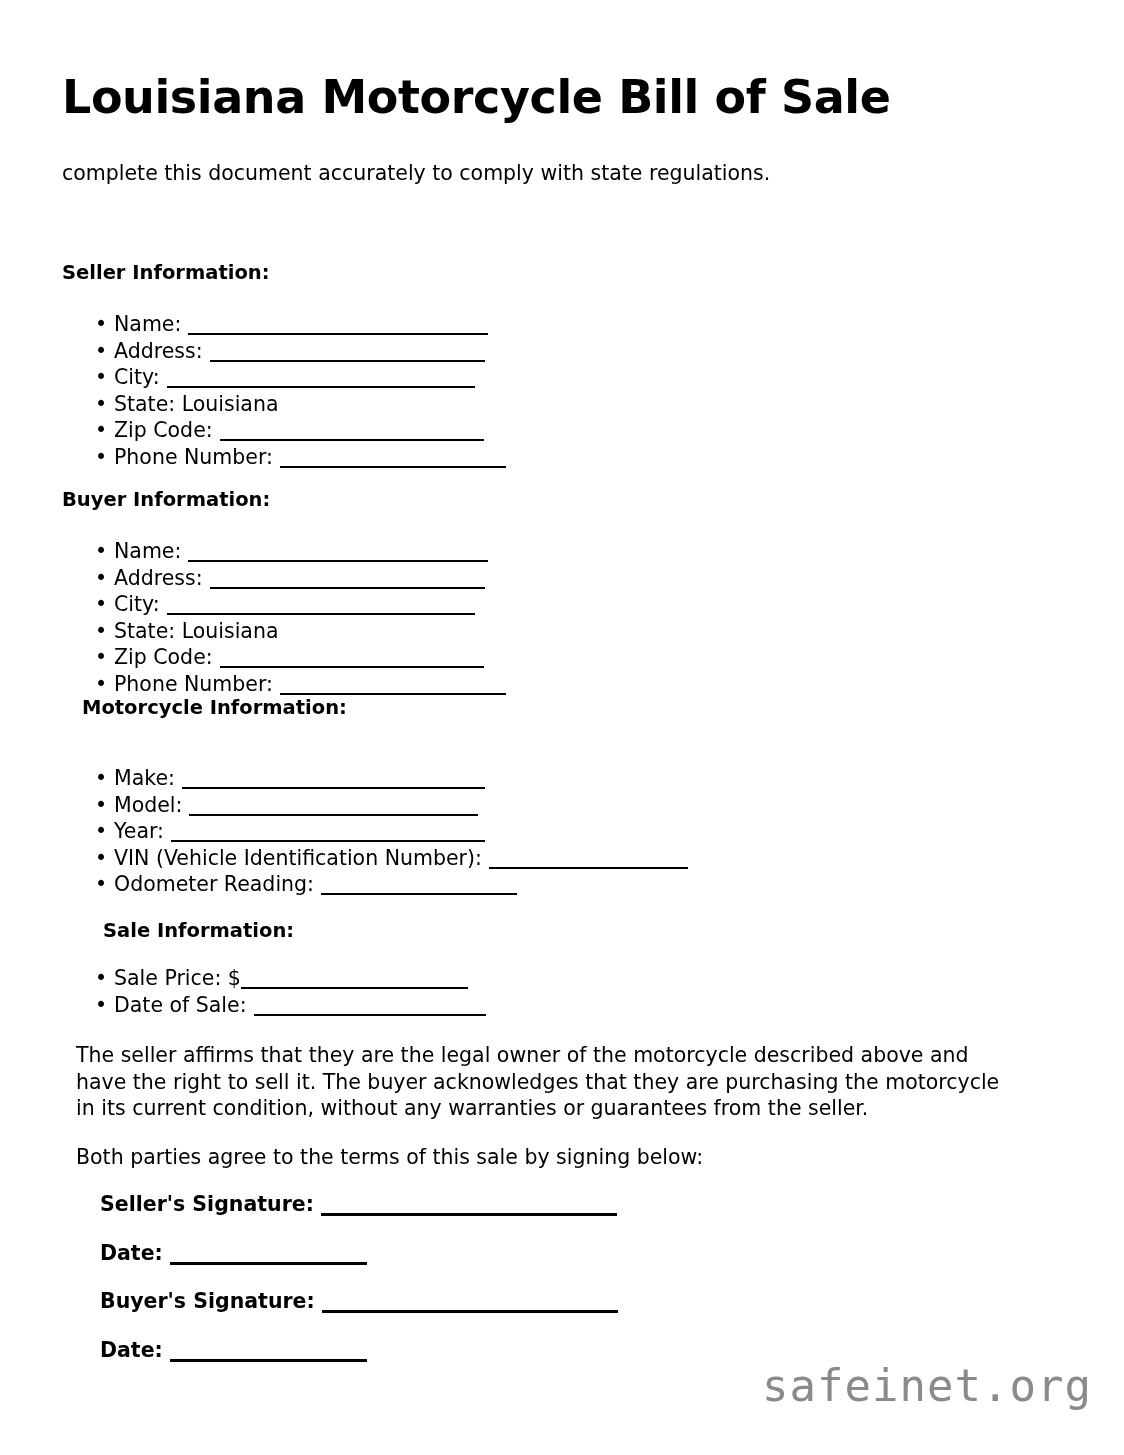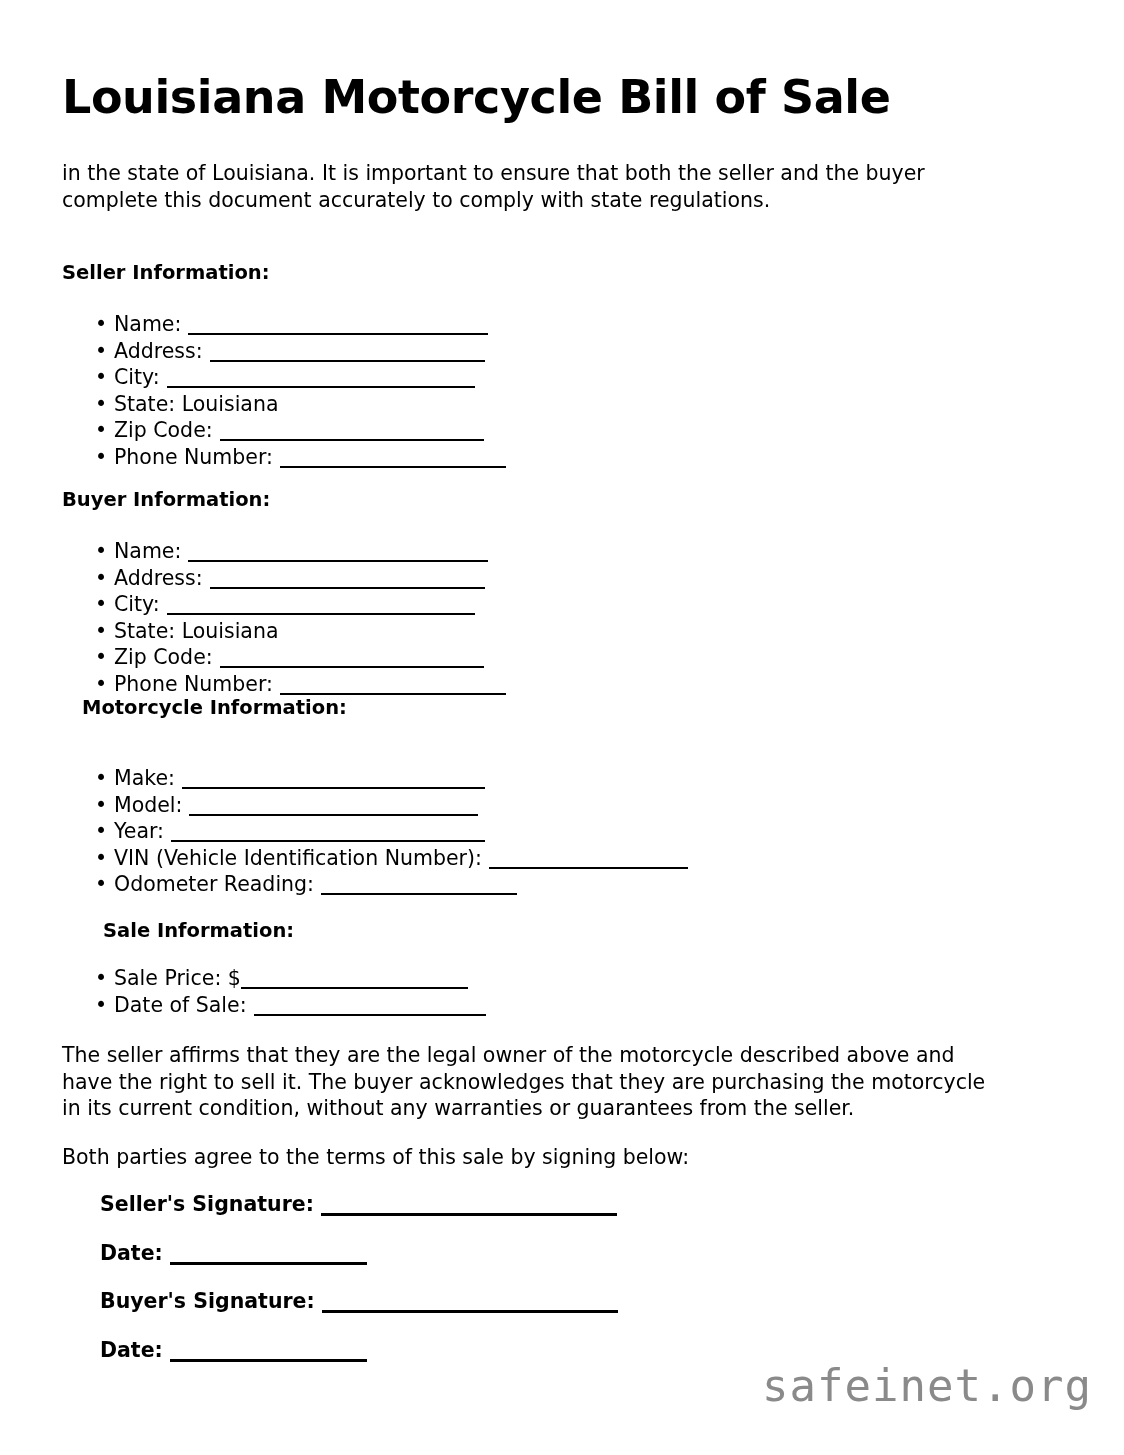--- a/index.html
+++ b/index.html
@@ -82,21 +82,21 @@
   .blank {
     display: inline-block;
     border-bottom: 2.2px solid #000;
     vertical-align: -4px;
     height: 1px;
   }
   .gap { display:inline-block; width: 7px; }
 
   .para {
     position: absolute;
-    left: 0;
+    left: 14px;
     width: 1005px;
     font-size: 20.5px;
     line-height: 26.6px;
   }
   .para .ln { display: block; white-space: nowrap; }
 
   .sig-line {
     position: absolute;
     left: 0;
     font-size: 20.5px;
@@ -119,21 +119,20 @@
 </style>
 </head>
 <body>
 
 <div class="page">
   <div class="content">
 
     <h1 class="doc-title">Louisiana Motorcycle Bill of Sale</h1>
 
     <div class="intro">
-      <span class="ln">in the state of Louisiana. It is important to ensure that both the seller and the buyer</span>
       <span class="ln">complete this document accurately to comply with state regulations.</span>
     </div>
 
     <div class="section-head" style="top:261px;">Seller Information:</div>
     <ul class="fields" style="top:311px;">
       <li><span class="bullet">•</span><span>Name:</span><span class="gap"></span><span class="blank" style="width:300px"></span></li>
       <li><span class="bullet">•</span><span>Address:</span><span class="gap"></span><span class="blank" style="width:275px"></span></li>
       <li><span class="bullet">•</span><span>City:</span><span class="gap"></span><span class="blank" style="width:308px"></span></li>
       <li><span class="bullet">•</span><span>State:</span> <span>Louisiana</span></li>
       <li><span class="bullet">•</span><span>Zip Code:</span><span class="gap"></span><span class="blank" style="width:264px"></span></li>

